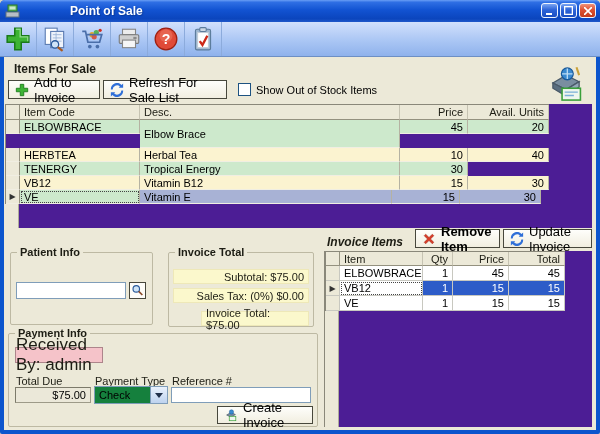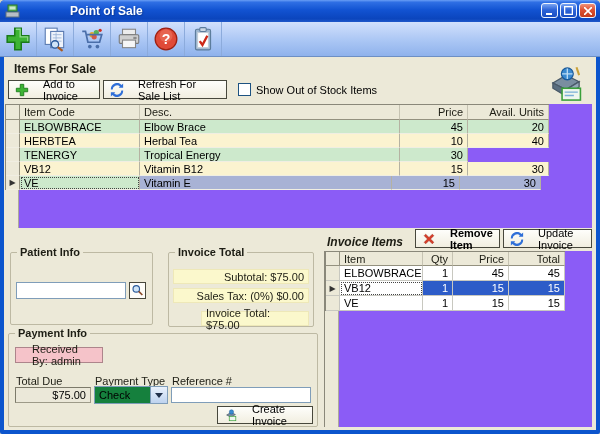--- a/index.html
+++ b/index.html
@@ -21,26 +21,26 @@
     background:linear-gradient(180deg,#d2e0fc 0%,#aac6f4 55%,#8fb2ec 100%);
     border-bottom:1px solid #6d8fc4;display:flex;}
   .tbtn{width:37px;height:34px;display:flex;align-items:center;justify-content:center;
     border-right:1px solid #8cabdc;}
   .tbtn svg{width:26px;height:26px;}
   
   .content{position:absolute;left:4px;top:57px;width:592px;height:373px;background:#ece9d8;overflow:hidden;}
   .sec-label{position:absolute;font-size:12px;font-weight:bold;color:#1d1d14;}
   
   .btn{position:absolute;height:19px;border:1px solid #47473c;background:linear-gradient(180deg,#fefefb,#f1eee0);
-    font-size:11px;color:#000;display:flex;align-items:center;justify-content:center;gap:14px;padding:0 6px;cursor:default;}
+    font-size:13px;color:#000;display:flex;align-items:center;justify-content:center;gap:5px;padding:0 6px;cursor:default;}
   .btn svg{width:14px;height:14px;flex:0 0 auto;}
   .chk{position:absolute;width:13px;height:13px;background:#fff;border:1px solid #1d5281;}
   .chk-label{position:absolute;font-size:11px;color:#000;}
   
-  .gridbox{position:absolute;background:#8b5cf6;text-align:center;}
+  .gridbox{position:absolute;background:#4c1d95;text-align:center;}
   .selector-strip{position:absolute;left:0;width:14px;background:#ece9d8;border-right:1px solid #aeab9a;}
   .grid{position:absolute;left:0;top:0;border-top:1px solid #8a887a;border-left:1px solid #8a887a;}
   .grow{display:flex;}
   .gc{border-right:1px solid #b5b2a2;border-bottom:1px solid #f0eee2;font-size:11px;
     display:flex;align-items:center;padding:0 4px;overflow:hidden;white-space:nowrap;}
   .hdr .gc{background:#ece9d8;border-bottom:1px solid #94917f;border-right:1px solid #c6c3b2;color:#1d1d14;}
   .gc.sel{background:#ece9d8;border-right:1px solid #94917f;justify-content:center;padding:0;color:#333;font-size:8px;}
   .r{justify-content:flex-end;}
   .rowgreen .gc{background:#cde9cc;}
   .rowcream .gc{background:#fbf3d0;}
@@ -49,21 +49,21 @@
   .rowblue .gc{background:#2d5cc8;color:#fff;border-bottom:1px solid #c8c8c0;border-right:1px solid #c8c8c0;}
   .focuscell{outline:1px dotted #444;outline-offset:-2px;}
   .rowgreen .gc.sel,.rowcream .gc.sel,.rowlav .gc.sel,.rowwhite .gc.sel,.rowblue .gc.sel{background:#ece9d8;color:#333;}
   
   .gb{position:absolute;border:1px solid #bdb9a3;border-radius:2px;}
   .gb-label{position:absolute;top:-7px;left:6px;background:#ece9d8;padding:0 3px;font-size:11px;font-weight:bold;color:#1d1d14;}
   .strip{position:absolute;left:4px;right:4px;height:15px;background:#fbf8cc;border:1px solid #eee8b8;
     font-size:11px;display:flex;align-items:center;justify-content:flex-end;padding:0 4px;color:#1d1d14;}
   .field{position:absolute;background:#fff;border:1px solid #7f9db9;font-size:11px;padding:0 3px;}
   input.field{outline:none;}
-  .pink{position:absolute;background:#f5c3c9;border:1px solid #ad858b;font-size:11px;display:flex;align-items:center;padding:0 16px;color:#1d1d14;}
+  .pink{position:absolute;background:#f5c3c9;border:1px solid #ad858b;font-size:17px;display:flex;align-items:center;padding:0 0;color:#1d1d14;}
   .flabel{position:absolute;font-size:11px;color:#1d1d14;}
   .sunken{position:absolute;background:#ebe8d9;border:1px solid #9d9a88;border-top-color:#7c7a6a;border-left-color:#7c7a6a;
     font-size:11px;display:flex;align-items:center;justify-content:flex-end;padding:0 4px;}
   .combo{position:absolute;background:#15803d;border:1px solid #7f9db9;font-size:11px;display:flex;align-items:center;}
   .combo-text{flex:1;padding:0 4px;}
   .combo-arrow{width:17px;height:100%;background:linear-gradient(180deg,#e9f1fc,#bed3ef);border-left:1px solid #7f9db9;
     display:flex;align-items:center;justify-content:center;}
   .combo-arrow i{width:0;height:0;border-left:4px solid transparent;border-right:4px solid transparent;border-top:5px solid #20304a;}
   .sbtn{position:absolute;width:17px;height:17px;border:1px solid #47473c;background:#fdfcf8;display:flex;align-items:center;justify-content:center;}
   .big-icon{position:absolute;}
@@ -188,21 +188,21 @@
         <div class="grow hdr">
           <div class="gc sel" style="width:14px;height:15px;"></div>
           <div class="gc" style="width:120px;height:15px;">Item Code</div>
           <div class="gc" style="width:260px;height:15px;">Desc.</div>
           <div class="gc r" style="width:68px;height:15px;">Price</div>
           <div class="gc r" style="width:81px;height:15px;">Avail. Units</div>
         </div>
         <div class="grow rowgreen">
           <div class="gc sel" style="width:14px;height:14px;"></div>
           <div class="gc" style="width:120px;height:14px;">ELBOWBRACE</div>
-          <div class="gc" style="width:260px;height:14px;">Elbow Brace</div>
+          <div class="gc" style="width:260px;height:28px;">Elbow Brace</div>
           <div class="gc r" style="width:68px;height:14px;">45</div>
           <div class="gc r" style="width:81px;height:14px;">20</div>
         </div>
         <div class="grow rowcream">
           <div class="gc sel" style="width:14px;height:14px;"></div>
           <div class="gc" style="width:120px;height:14px;">HERBTEA</div>
           <div class="gc" style="width:260px;height:14px;">Herbal Tea</div>
           <div class="gc r" style="width:68px;height:14px;">10</div>
           <div class="gc r" style="width:81px;height:14px;">40</div>
         </div>

